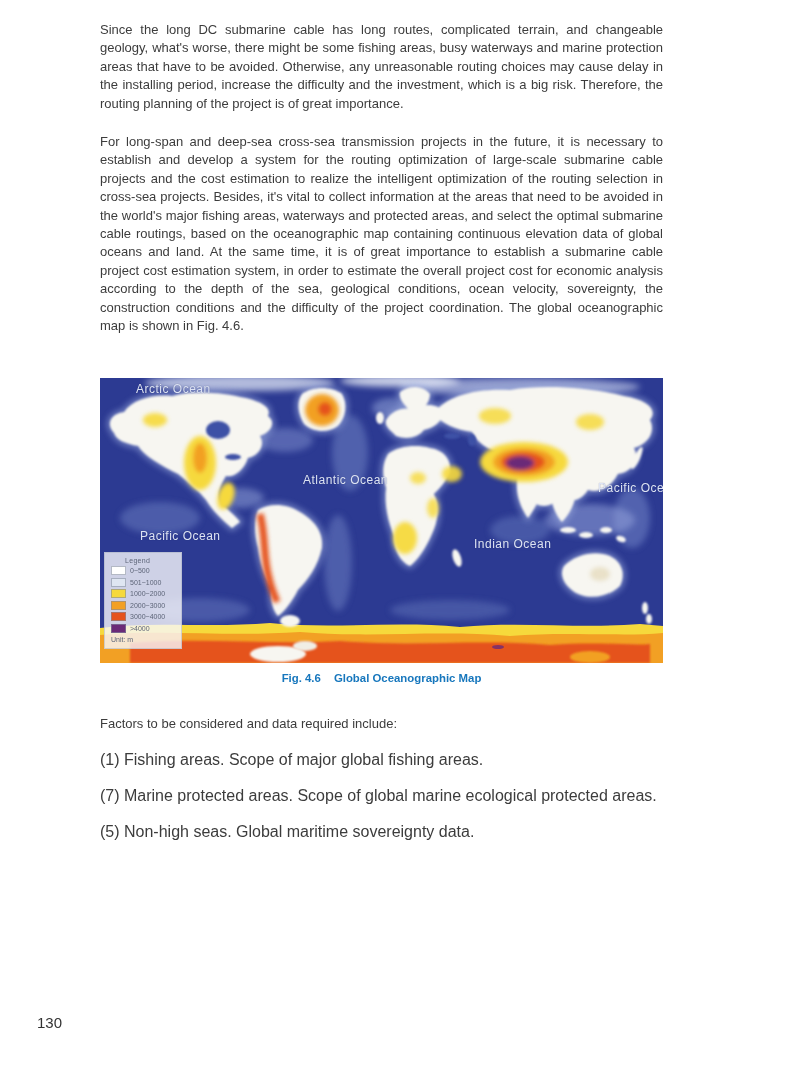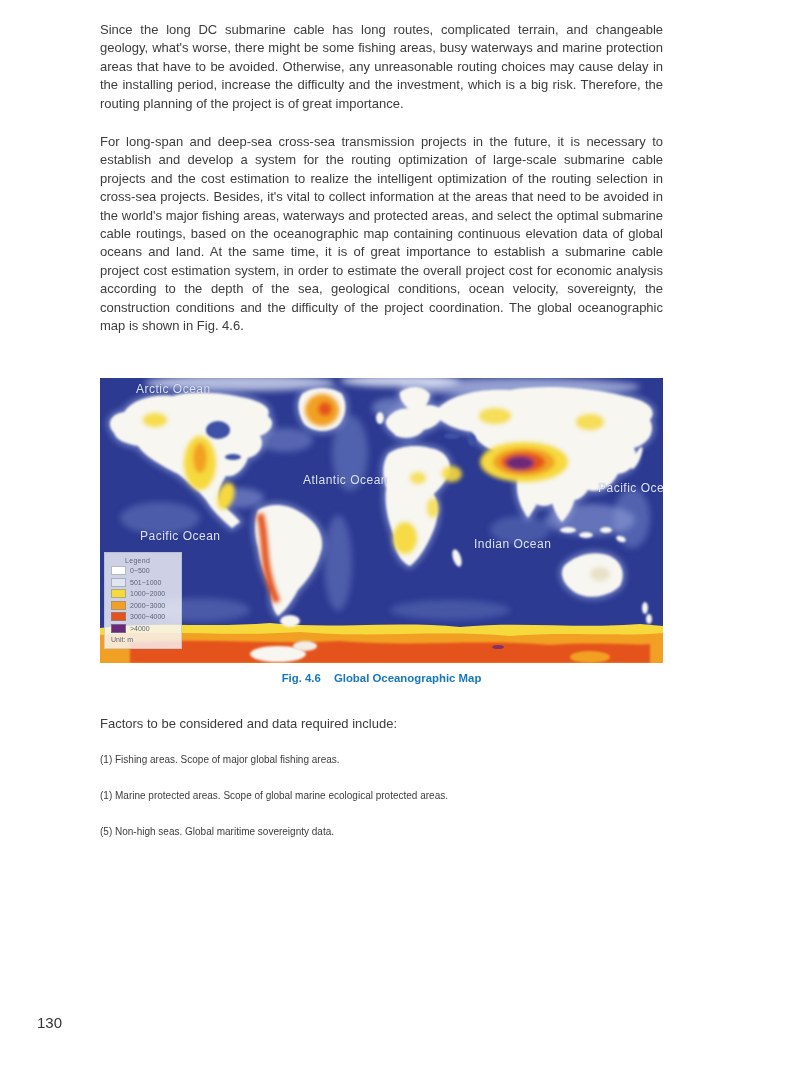--- a/index.html
+++ b/index.html
@@ -74,21 +74,21 @@
     font-weight:bold;
     color:#1777bd;
   }
   .fig-caption .cap-label{margin-right:13px;}
   .factors{
     margin:0;margin-top:31px;
     font-size:13px;line-height:18px;color:#3c3c3c;
   }
   .list-item{
     margin:0;margin-top:18px;
-    font-size:10px;line-height:18px;color:#3c3c3c;
+    font-size:16px;line-height:18px;color:#3c3c3c;
   }
   .page-number{
     position:absolute;
     left:37px;top:1014px;
     font-size:15px;
     color:#333333;
   }
 </style>
 </head>
 <body>
@@ -258,18 +258,18 @@
       </div>
 
       <div class="fig-caption">
         <span class="cap-label">Fig. 4.6</span><span>Global Oceanographic Map</span>
       </div>
     </div>
 
     <p class="factors">Factors to be considered and data required include:</p>
 
     <p class="list-item">(1) Fishing areas. Scope of major global fishing areas.</p>
-    <p class="list-item">(1) Marine protected areas. Scope of global marine ecological protected areas.</p>
+    <p class="list-item">(7) Marine protected areas. Scope of global marine ecological protected areas.</p>
     <p class="list-item">(5) Non-high seas. Global maritime sovereignty data.</p>
   </div>
 
   <div class="page-number">130</div>
 </div>
 
 </body></html>

